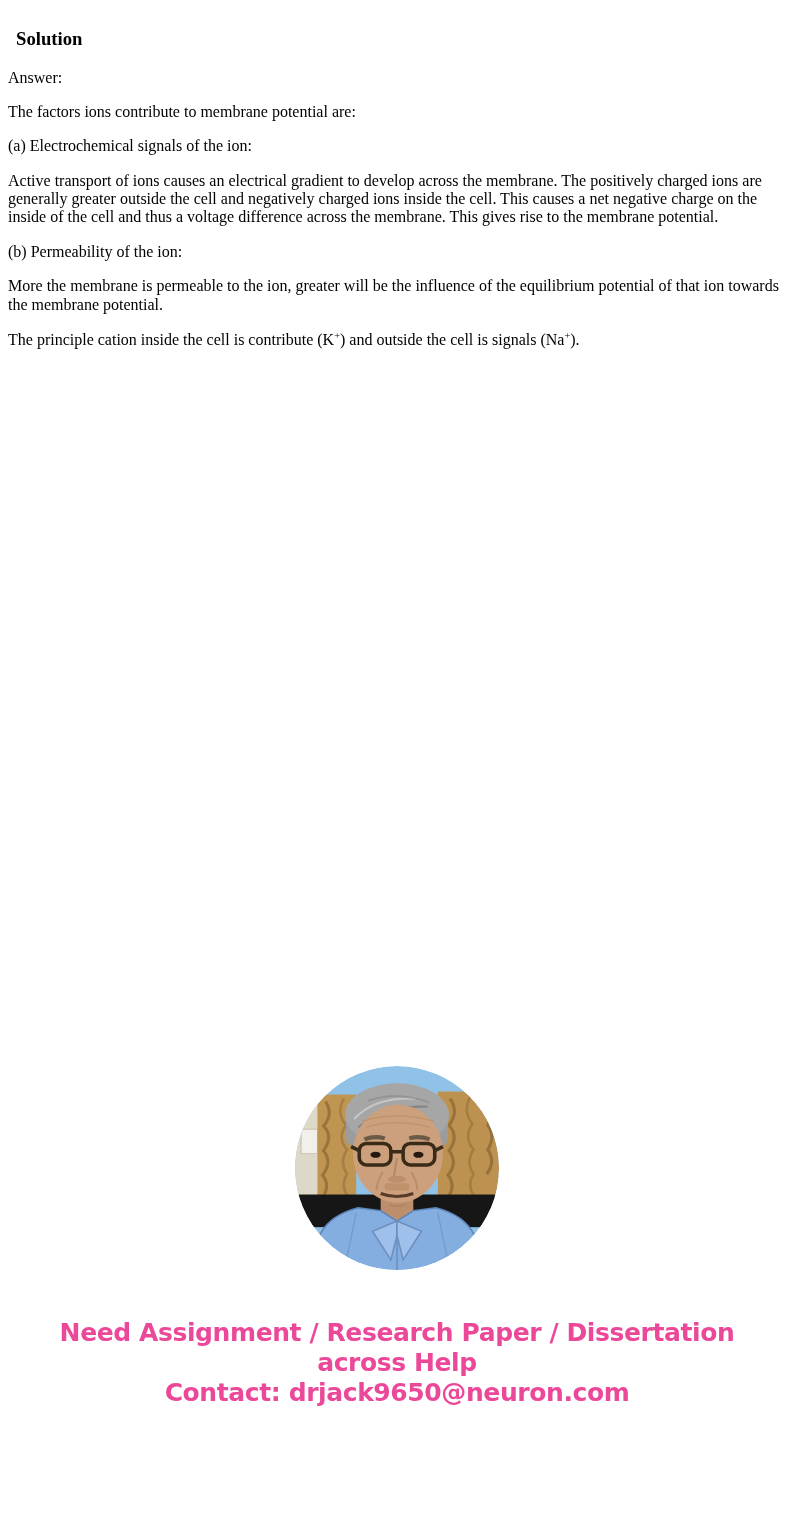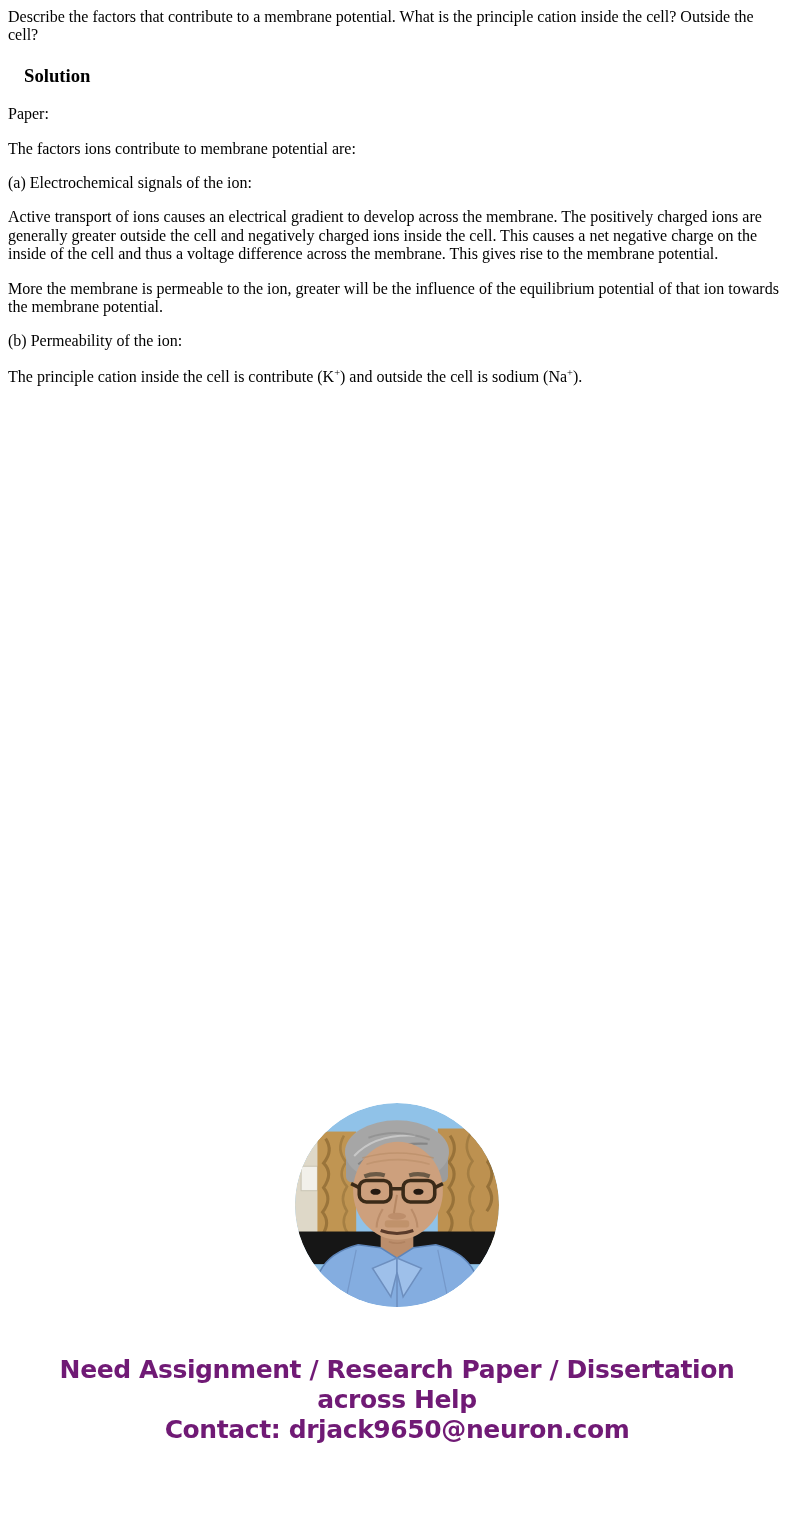--- a/index.html
+++ b/index.html
@@ -13,62 +13,61 @@
     font-family: "Liberation Serif", serif;
     font-size: 16px;
     line-height: 1.15;
   }
   main { display: block; }
   p { margin: 16px 0; }
   p.first-para { margin-top: 0; }
   h3.solution-heading {
     font-size: 18.7px;
     font-weight: bold;
-    margin: 20px 0 19px 16px;
+    margin: 20px 0 19px 8px;
   }
   sup { font-size: 0.65em; }
   .avatar-wrap {
     width: 204px;
     height: 204px;
     margin: 716px auto 0 auto;
     border-radius: 50%;
     overflow: hidden;
     display: block;
   }
   .avatar-wrap svg { display: block; width: 100%; height: 100%; }
   .footer-banner {
     margin-top: 48px;
     text-align: center;
     font-family: "DejaVu Sans", sans-serif;
     font-weight: 700;
     font-size: 25px;
     line-height: 30px;
-    color: #701a75;
+    color: #ec4899;
     letter-spacing: -0.4px;
   }
   .footer-line { white-space: nowrap; }
 </style>
 </head>
 <body>
 
 <main>
 
-  <p class="first-para">Describe the factors that contribute to a membrane potential. What is the principle cation inside the cell? Outside the cell?</p>
 
   <h3 class="solution-heading">Solution</h3>
 
-  <p>Paper:</p>
+  <p>Answer:</p>
 
   <p>The factors ions contribute to membrane potential are:</p>
   <p>(a) Electrochemical signals of the ion:</p>
   <p>Active transport of ions causes an electrical gradient to develop across the membrane. The positively charged ions are generally greater outside the cell and negatively charged ions inside the cell. This causes a net negative charge on the inside of the cell and thus a voltage difference across the membrane. This gives rise to the membrane potential.</p>
+  <p>(b) Permeability of the ion:</p>
   <p>More the membrane is permeable to the ion, greater will be the influence of the equilibrium potential of that ion towards the membrane potential.</p>
-  <p>(b) Permeability of the ion:</p>
 
-  <p><span>The principle cation inside the cell is contribute (K</span><sup>+</sup><span>) and outside the cell is sodium (Na</span><sup>+</sup><span>).</span></p>
+  <p><span>The principle cation inside the cell is contribute (K</span><sup>+</sup><span>) and outside the cell is signals (Na</span><sup>+</sup><span>).</span></p>
 
   <div class="avatar-wrap">
     <svg viewBox="0 0 200 200" xmlns="http://www.w3.org/2000/svg">
       <defs>
         <clipPath id="avclip">
             <circle cx="100" cy="100" r="100"></circle>
           </clipPath>
       </defs>
       <g clip-path="url(#avclip)">
 

